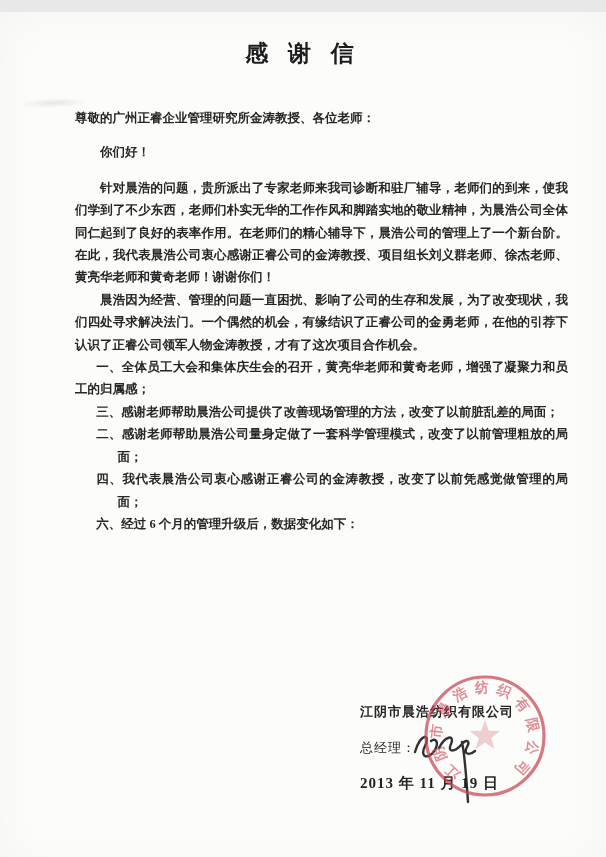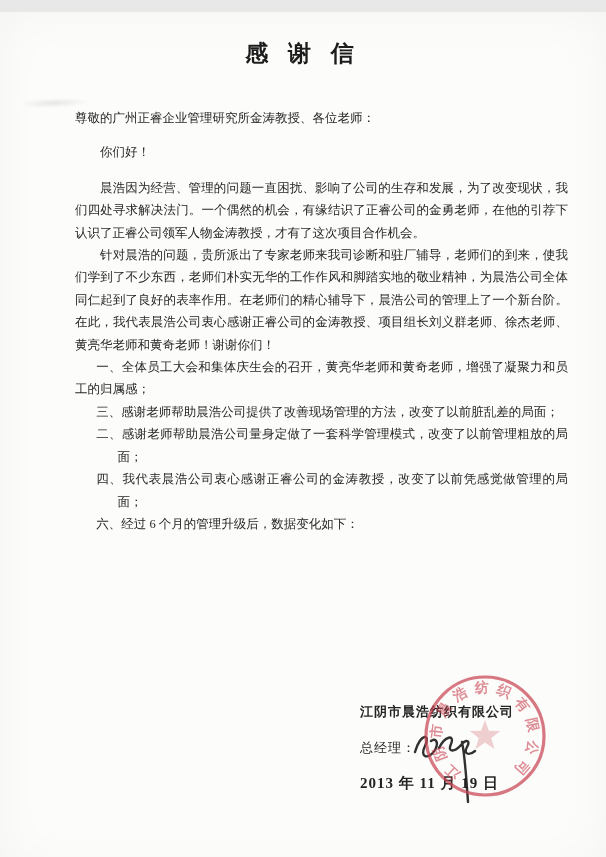--- a/index.html
+++ b/index.html
@@ -19,20 +19,21 @@
     font-size:23px;
     font-weight:bold;
     letter-spacing:7px;
     color:#1c1c1c;
   }
   .content {
     margin:38px 38px 0 75px;
     font-size:12.5px;
     line-height:22.4px;
     text-align:justify;
+    font-weight:bold;
   }
   .salutation { }
   .greeting { text-indent:2em; margin-top:12px; }
   .para { text-indent:2em; margin-top:13px; }
   .para + .para { margin-top:0; }
   .items { margin-top:0; }
   .item { text-indent:1.7em; }
   .item-hang { padding-left:3.4em; text-indent:-1.7em; }
   .subitem { text-indent:2.5em; }
   .sig-company { position:absolute; left:360px; top:691px; font-size:13px; letter-spacing:1px; font-weight:bold; color:#242424; }
@@ -53,22 +54,22 @@
 <div class="page">
 
   <div class="smudge"></div>
 
   <div class="title">感  谢  信</div>
 
   <div class="content">
     <div class="salutation">尊敬的广州正睿企业管理研究所金涛教授、各位老师：</div>
     <div class="greeting">你们好！</div>
 
+    <div class="para">针对晨浩的问题，贵所派出了专家老师来我司诊断和驻厂辅导，老师们的到来，使我们学到了不少东西，老师们朴实无华的工作作风和脚踏实地的敬业精神，为晨浩公司全体同仁起到了良好的表率作用。在老师们的精心辅导下，晨浩公司的管理上了一个新台阶。在此，我代表晨浩公司衷心感谢正睿公司的金涛教授、项目组长刘义群老师、徐杰老师、黄亮华老师和黄奇老师！谢谢你们！</div>
     <div class="para">晨浩因为经营、管理的问题一直困扰、影响了公司的生存和发展，为了改变现状，我们四处寻求解决法门。一个偶然的机会，有缘结识了正睿公司的金勇老师，在他的引荐下认识了正睿公司领军人物金涛教授，才有了这次项目合作机会。</div>
-    <div class="para">针对晨浩的问题，贵所派出了专家老师来我司诊断和驻厂辅导，老师们的到来，使我们学到了不少东西，老师们朴实无华的工作作风和脚踏实地的敬业精神，为晨浩公司全体同仁起到了良好的表率作用。在老师们的精心辅导下，晨浩公司的管理上了一个新台阶。在此，我代表晨浩公司衷心感谢正睿公司的金涛教授、项目组长刘义群老师、徐杰老师、黄亮华老师和黄奇老师！谢谢你们！</div>
 
     <div class="items">
       <div class="item">一、全体员工大会和集体庆生会的召开，黄亮华老师和黄奇老师，增强了凝聚力和员工的归属感；</div>
       <div class="item-hang">三、感谢老师帮助晨浩公司提供了改善现场管理的方法，改变了以前脏乱差的局面；</div>
       <div class="item-hang">二、感谢老师帮助晨浩公司量身定做了一套科学管理模式，改变了以前管理粗放的局面；</div>
       <div class="item-hang">四、我代表晨浩公司衷心感谢正睿公司的金涛教授，改变了以前凭感觉做管理的局面；</div>
       <div class="item-hang">六、经过 6 个月的管理升级后，数据变化如下：</div>
     </div>
 
   </div>

